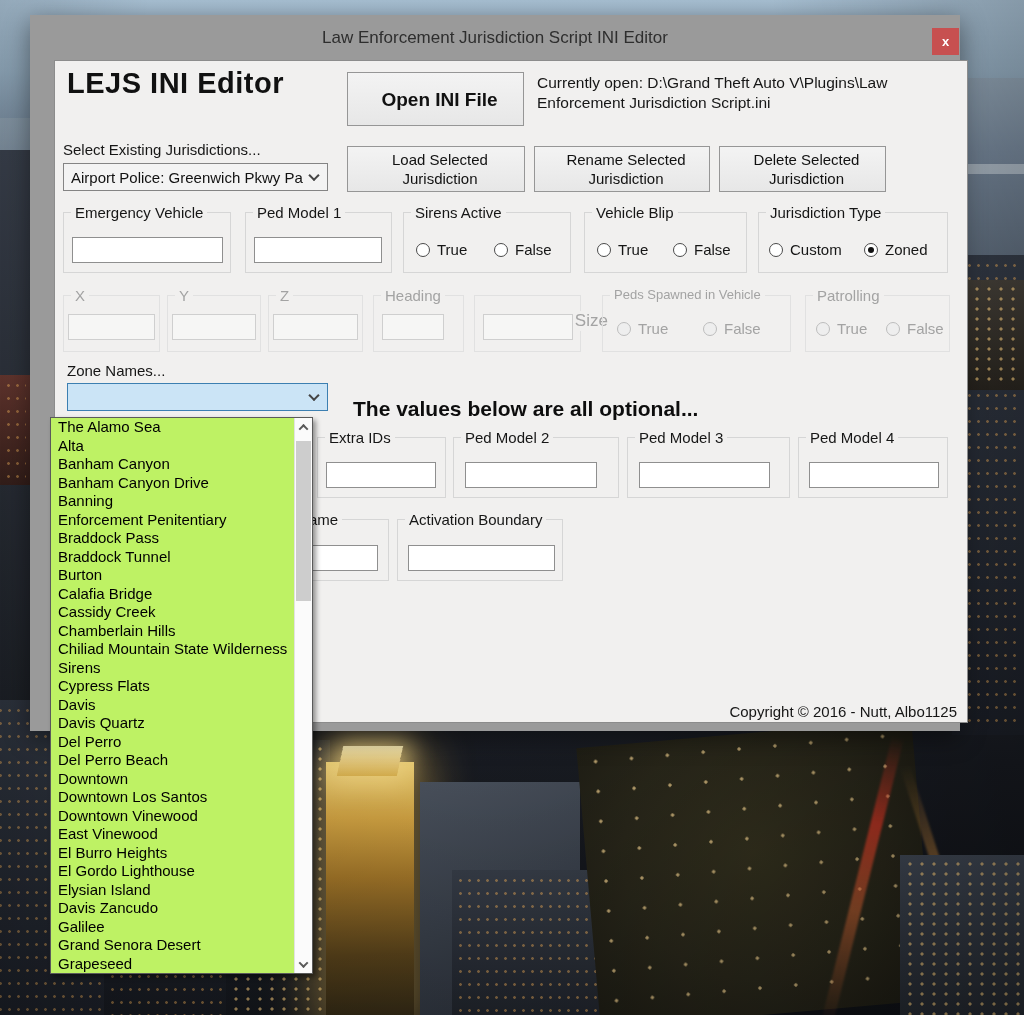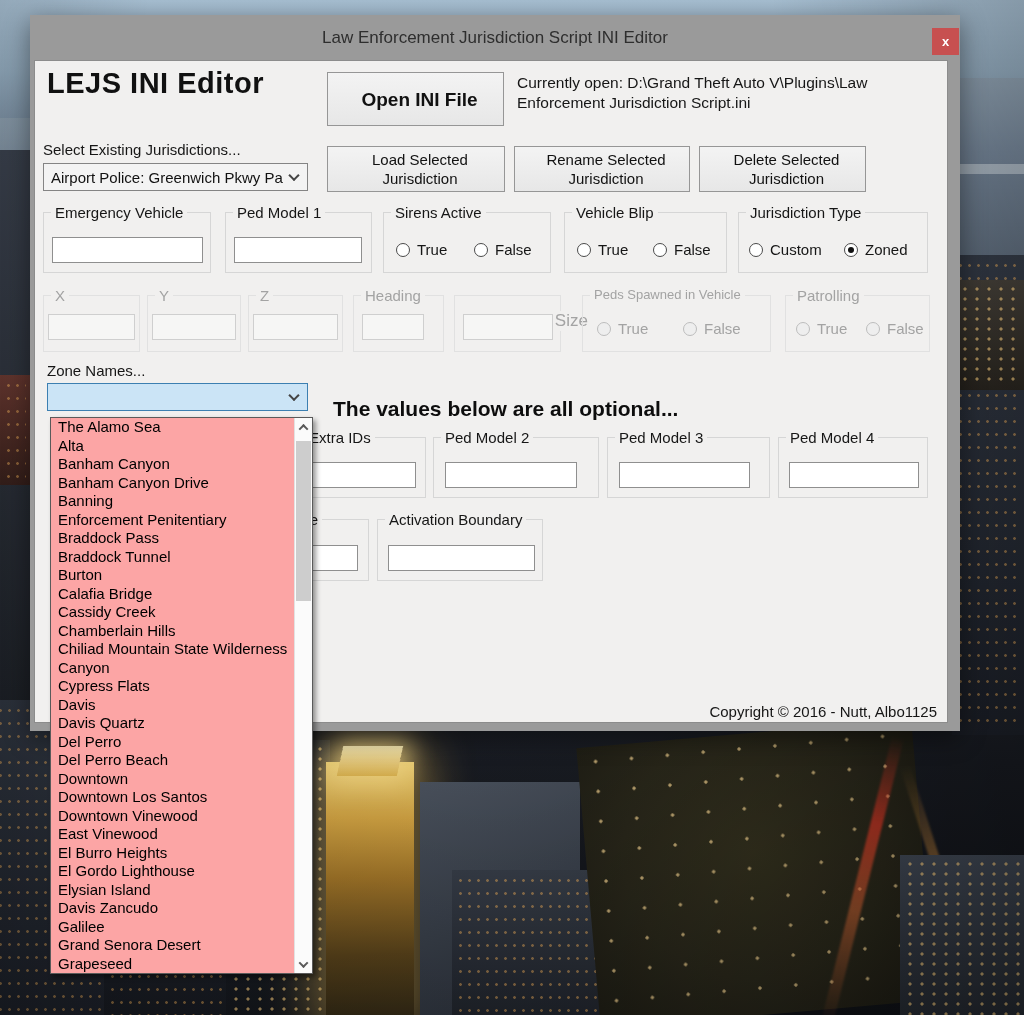--- a/index.html
+++ b/index.html
@@ -42,21 +42,21 @@
   
   .window { position:absolute; left:30px; top:15px; width:930px; height:716px; z-index:10;
         background:#9a9a9a; box-shadow:0 6px 24px rgba(0,0,0,.45); }
   .titlebar { position:absolute; left:0; top:0; width:100%; height:45px; }
   .title-text { position:absolute; left:0; right:0; top:13px; text-align:center;
         font-size:17px; color:#2e2e2e; }
   .close-btn { position:absolute; left:902px; top:13px; width:27px; height:27px; background:#c75050;
         display:flex; align-items:center; justify-content:center; cursor:pointer; }
   .close-x { color:#fff; font-size:13px; font-weight:bold; line-height:1; }
 
-  .content { position:absolute; left:4px; top:45px; width:914px; height:663px; background:#f1f0ef;
+  .content { position:absolute; left:24px; top:45px; width:914px; height:663px; background:#f1f0ef;
         border:1px solid #8c8c8c; }
 
   .app-title { position:absolute; left:12px; top:6px; font-size:29px; font-weight:bold; color:#111; letter-spacing:.5px; }
 
   .btn { position:absolute; background:linear-gradient(180deg,#f3f3f3,#e7e7e7); border:1px solid #969696;
         color:#111; display:flex; align-items:center; justify-content:center; text-align:center;
         font-size:15px; line-height:19px; cursor:pointer;padding-left:8px; }
   .btn-open { font-size:19px; font-weight:bold; }
 
   .cur-open { position:absolute; left:482px; top:12px; width:426px; font-size:15.5px; line-height:19.5px; color:#161616; }
@@ -82,21 +82,21 @@
   .rdot { width:14px; height:14px; border-radius:50%; border:1px solid #4a4a4a; background:#fff; position:relative; flex:0 0 auto; }
   .radio.checked .rdot::after { content:""; position:absolute; inset:3px; border-radius:50%; background:#101010; }
   .radio.off { color:#a3a3a3; cursor:default; }
   .radio.off .rdot { border-color:#bdbdbd; background:#eeeeee; }
 
   .optional-note { position:absolute; left:298px; top:336px; font-size:21px; font-weight:bold; color:#0d0d0d; }
   .copyright { position:absolute; right:10px; top:642px; font-size:15px; color:#161616; }
 
   
   .dropdown { position:absolute; left:50px; top:417px; width:263px; height:557px; z-index:30;
-        background:#fca5a5; border:1px solid #5a5a5a; box-shadow:3px 3px 5px rgba(0,0,0,.4); }
+        background:#bef264; border:1px solid #5a5a5a; box-shadow:3px 3px 5px rgba(0,0,0,.4); }
   .zlist { position:absolute; left:0; top:0; right:18px; bottom:0; overflow:hidden; }
   .zitem { height:18.5px; line-height:18.5px; padding-left:7px; font-size:15px; color:#000; white-space:nowrap; cursor:pointer; }
   .vscroll { position:absolute; right:0; top:0; width:18px; height:100%; background:#fbfbfb; border-left:1px solid #e2e2e2; }
   .sarrow { position:absolute; left:0; width:100%; height:18px; display:flex; align-items:center; justify-content:center; cursor:pointer; }
   .sarrow .achev { width:7px; height:7px; border-right:2px solid #5a5a5a; border-bottom:2px solid #5a5a5a; }
   .sarrow.up { top:0; } .sarrow.up .achev { transform:rotate(-135deg) translate(-1px,-1px); }
   .sarrow.down { bottom:0; } .sarrow.down .achev { transform:rotate(45deg) translate(-1px,-1px); }
   .sthumb { position:absolute; left:1px; top:23px; width:15px; height:160px; background:#cdcdcd; cursor:pointer; }
 </style>
 </head>
@@ -279,21 +279,21 @@
       <div class="zitem">Banham Canyon Drive</div>
       <div class="zitem">Banning</div>
       <div class="zitem">Enforcement Penitentiary</div>
       <div class="zitem">Braddock Pass</div>
       <div class="zitem">Braddock Tunnel</div>
       <div class="zitem">Burton</div>
       <div class="zitem">Calafia Bridge</div>
       <div class="zitem">Cassidy Creek</div>
       <div class="zitem">Chamberlain Hills</div>
       <div class="zitem">Chiliad Mountain State Wilderness</div>
-      <div class="zitem">Canyon</div>
+      <div class="zitem">Sirens</div>
       <div class="zitem">Cypress Flats</div>
       <div class="zitem">Davis</div>
       <div class="zitem">Davis Quartz</div>
       <div class="zitem">Del Perro</div>
       <div class="zitem">Del Perro Beach</div>
       <div class="zitem">Downtown</div>
       <div class="zitem">Downtown Los Santos</div>
       <div class="zitem">Downtown Vinewood</div>
       <div class="zitem">East Vinewood</div>
       <div class="zitem">El Burro Heights</div>

